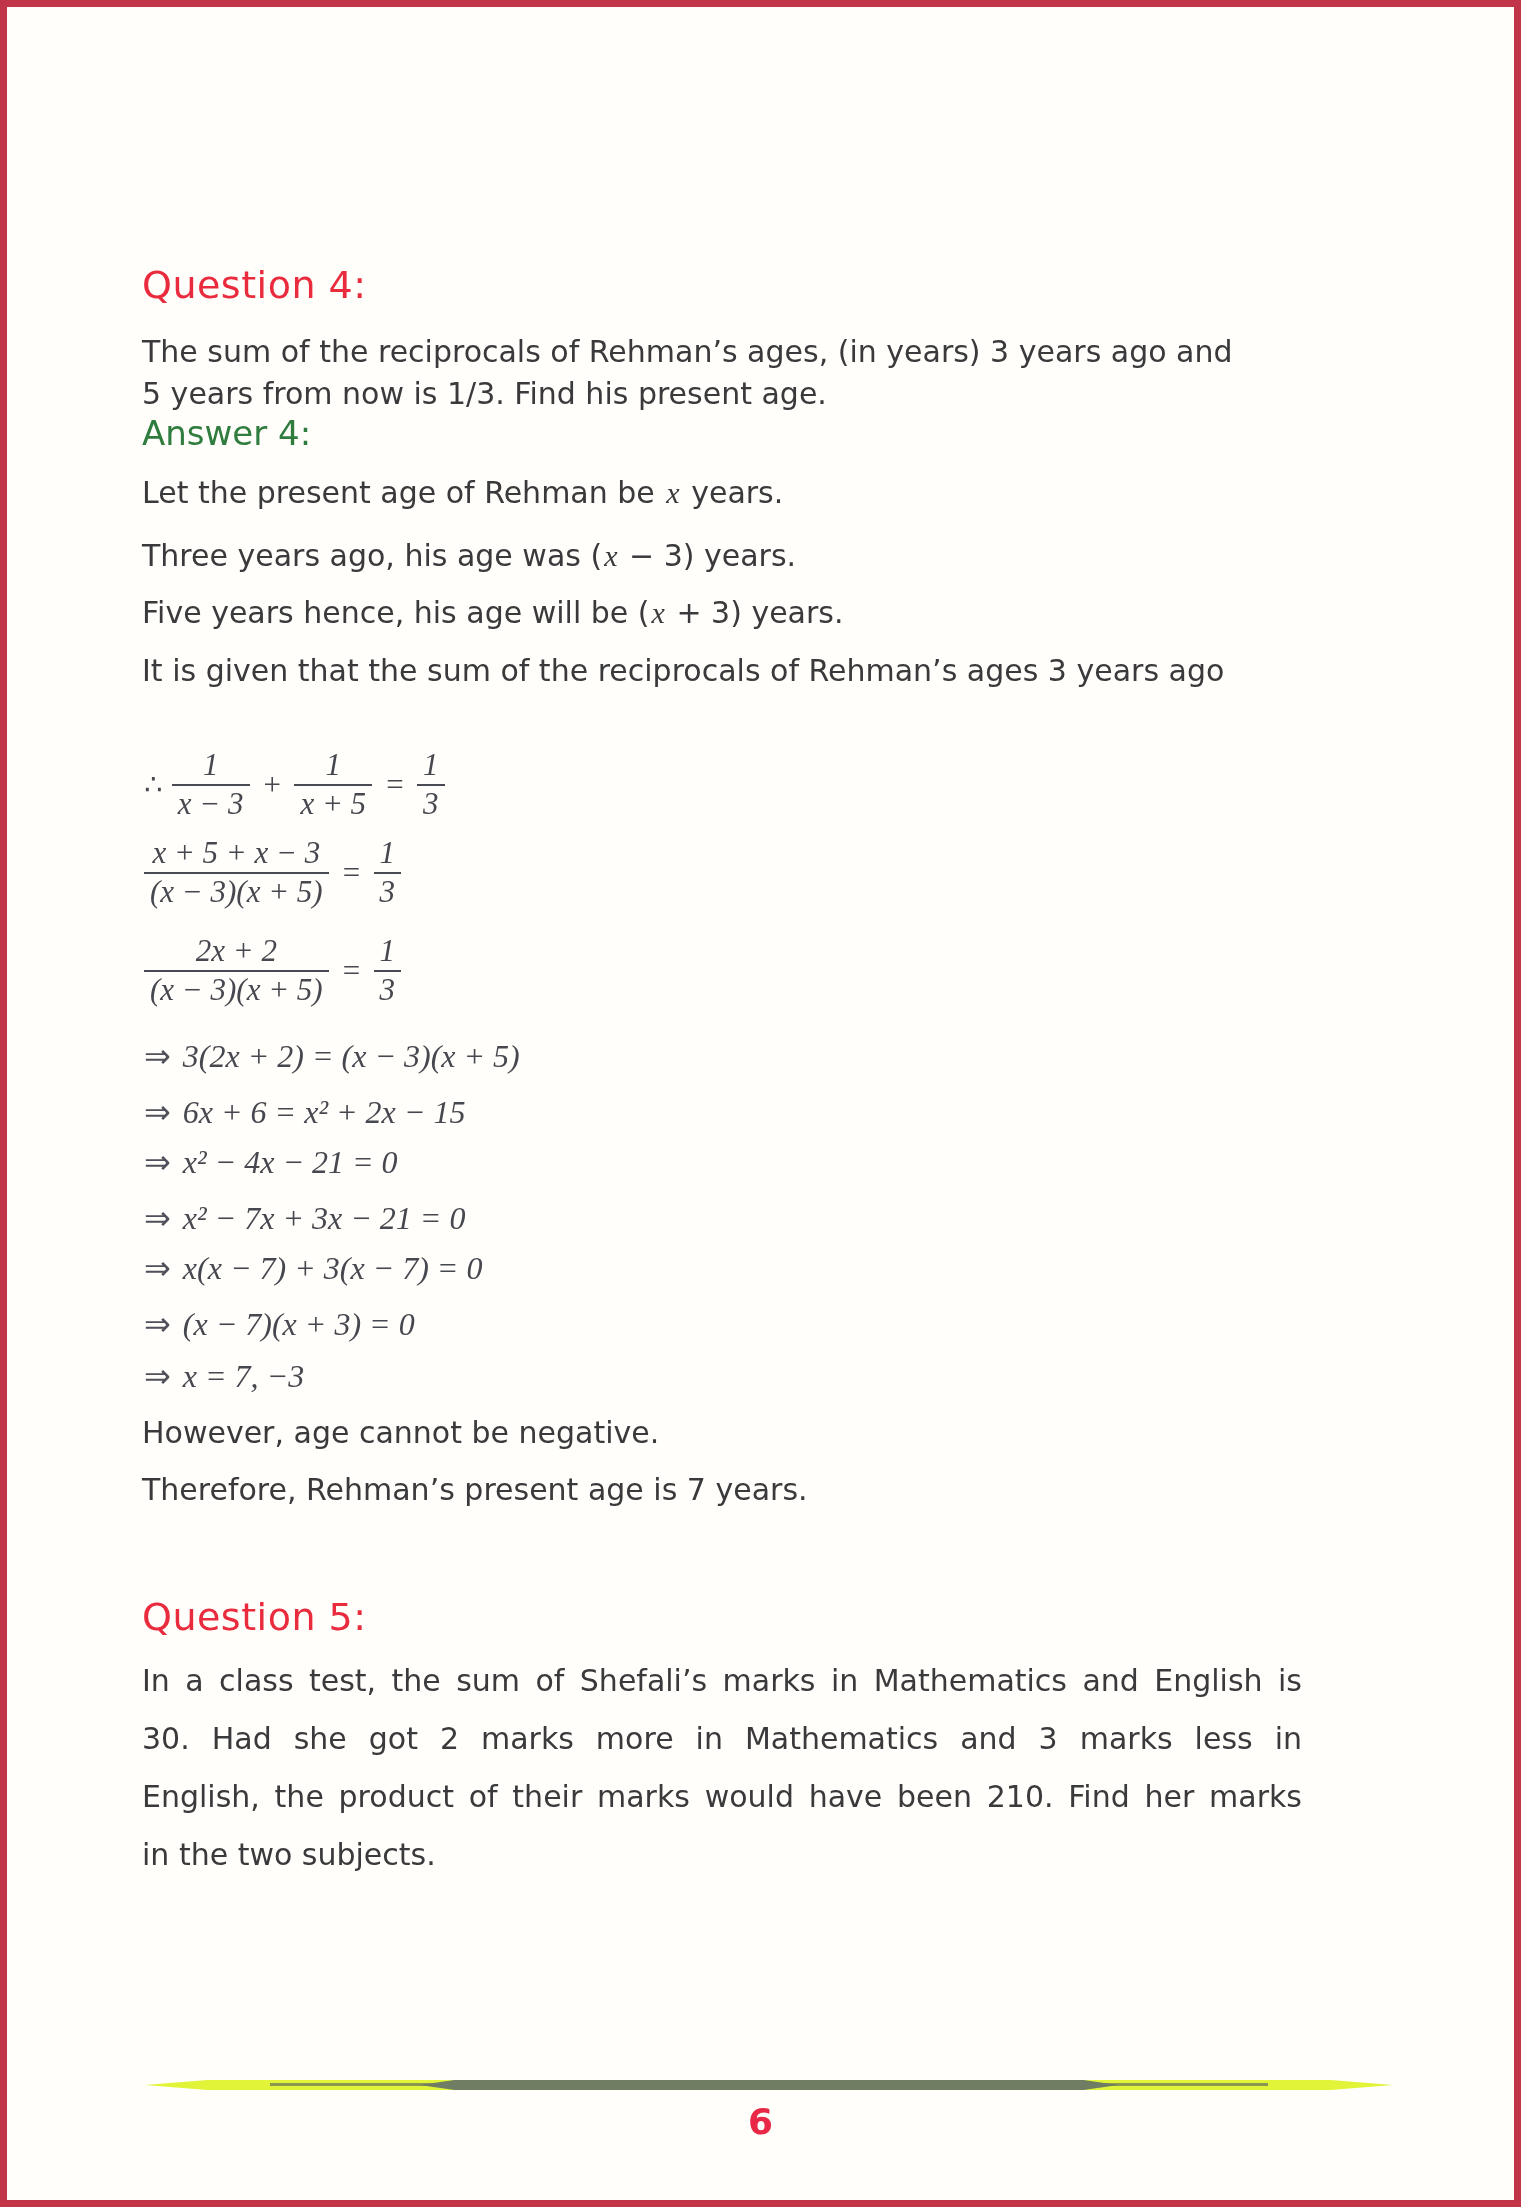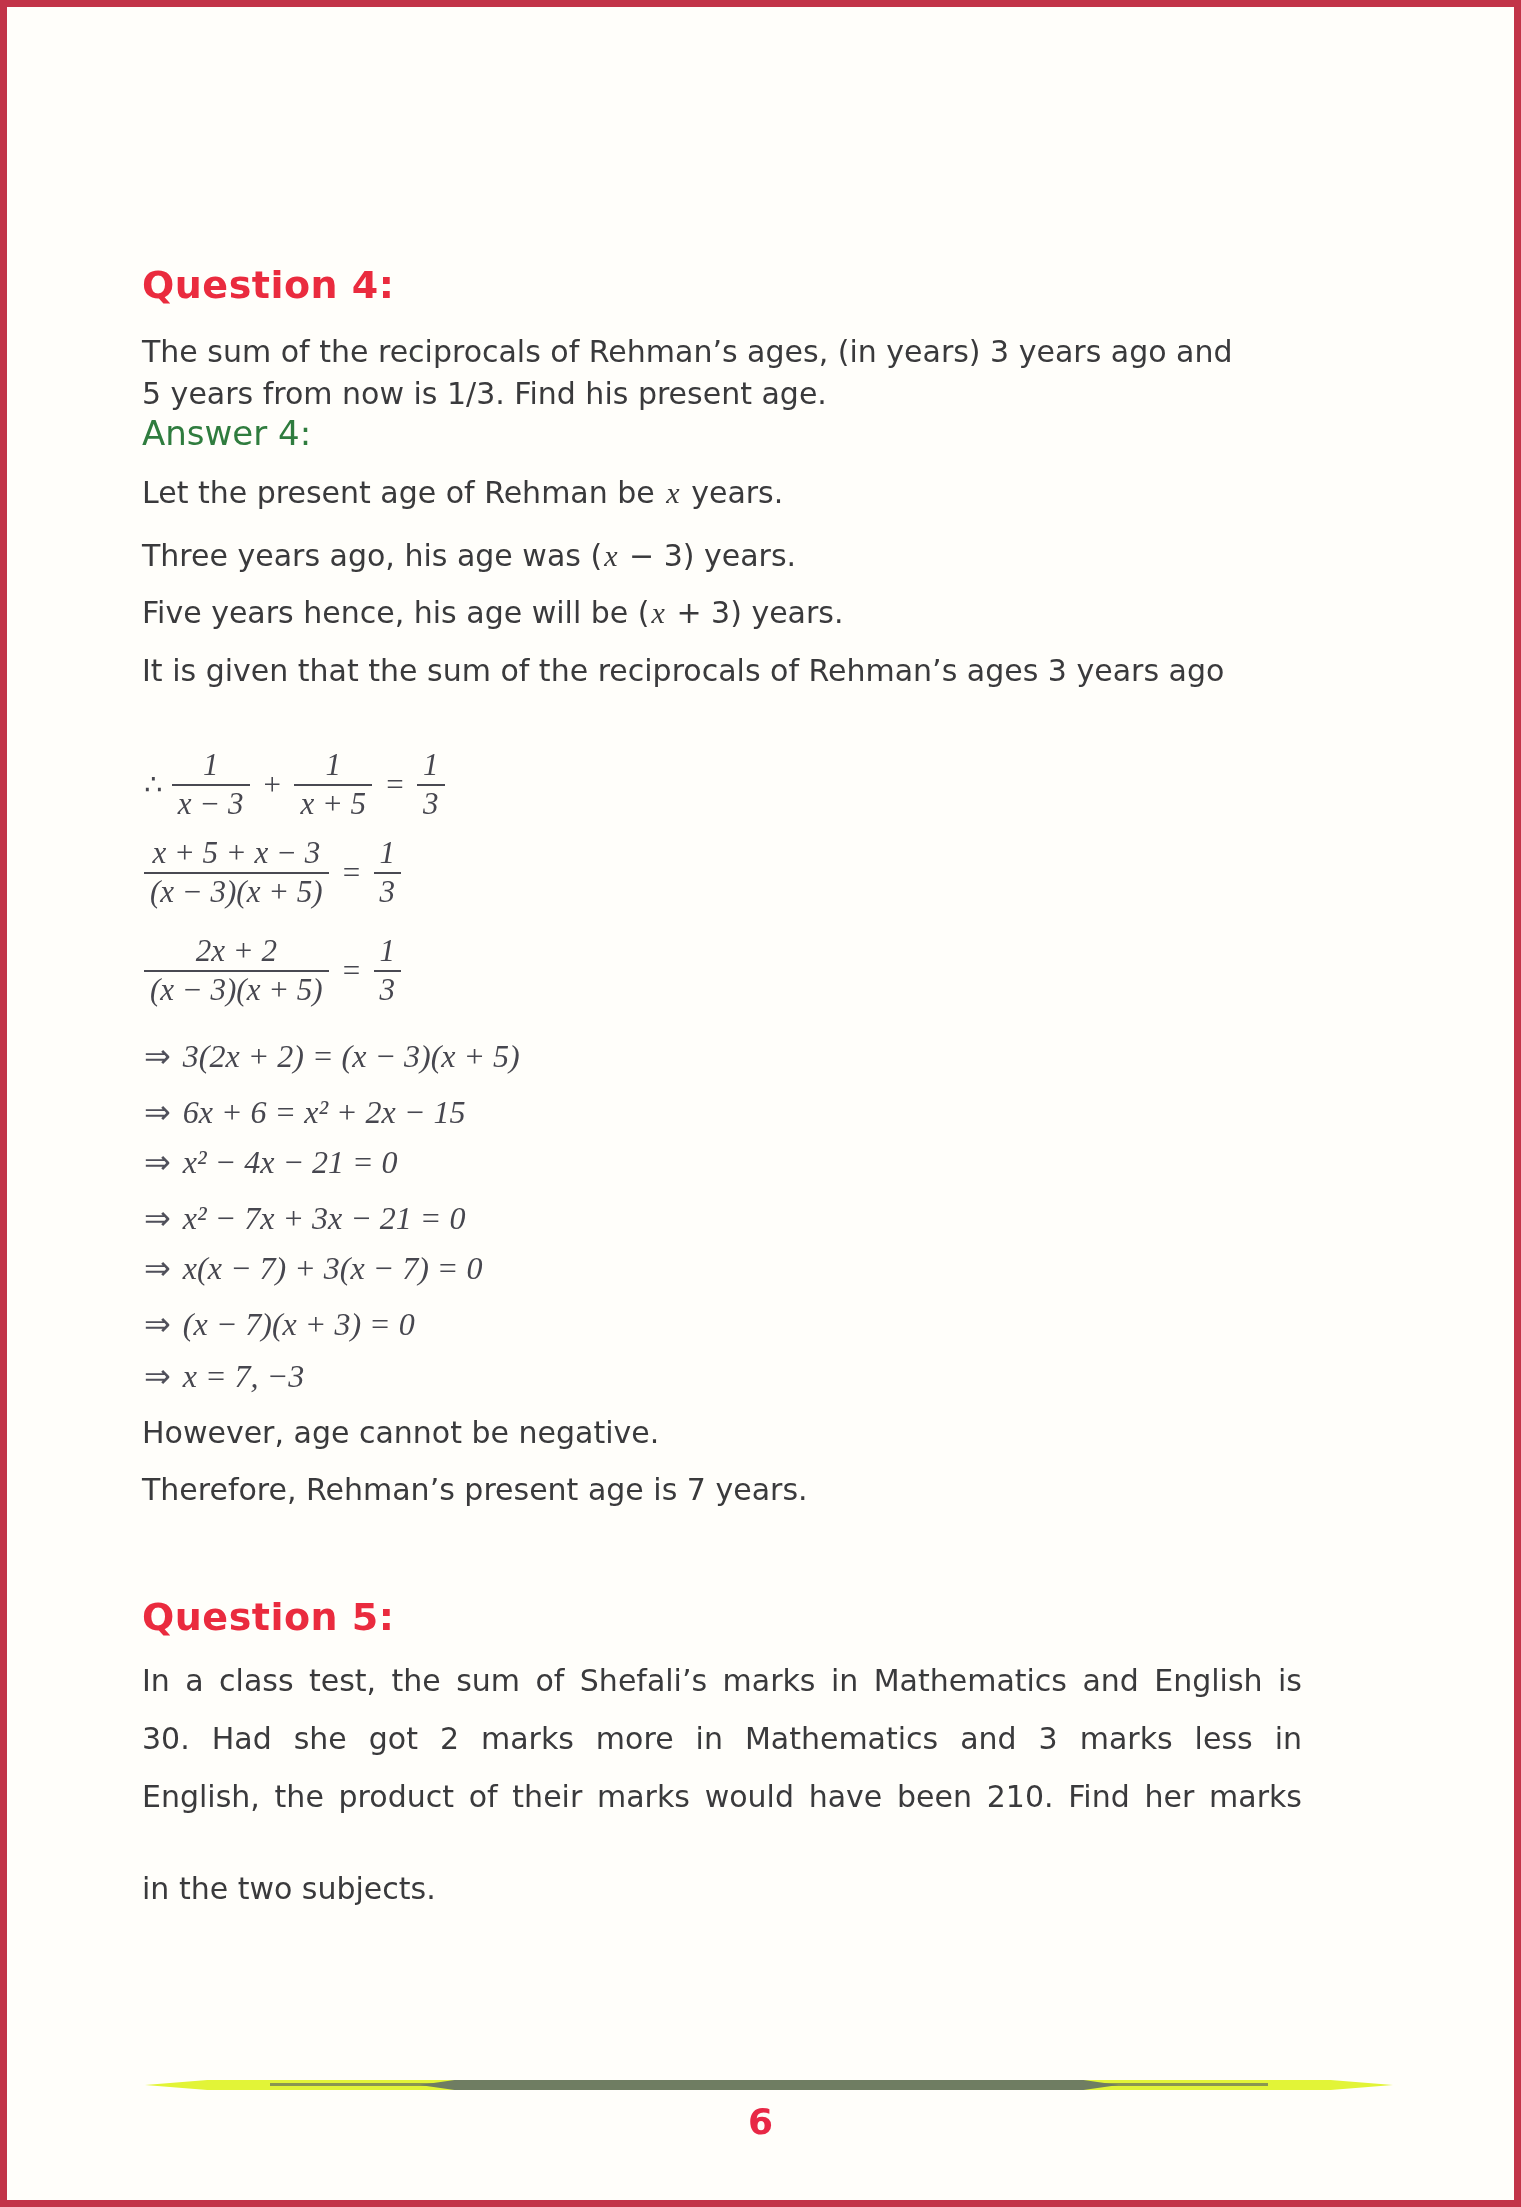--- a/index.html
+++ b/index.html
@@ -9,42 +9,42 @@
     height: 2207px;
     box-sizing: border-box;
     background: #fffefa;
     border: 7px solid #c23448;
     overflow: hidden;
     font-family: "DejaVu Sans", "Liberation Sans", sans-serif;
   }
   .abs { position: absolute; left: 135px; }
   .q-title {
     font-size: 38px;
-    font-weight: bold;
+    font-weight: normal;
     color: #ea2b3e;
     letter-spacing: 0.5px;
   }
   .a-title {
     font-size: 34px;
     font-weight: normal;
     color: #2f7c3e;
   }
   .body-line {
     font-size: 30px;
     color: #3a3a3c;
     white-space: nowrap;
   }
   .body-line .var { font-family: "Liberation Serif", serif; font-style: italic; padding: 0 2px; }
   .justified {
     white-space: normal;
     width: 1160px;
     text-align: justify;
     text-align-last: justify;
   }
-  .last-line { text-align-last: left; margin-top: 34px; }
+  .last-line { text-align-last: left; }
   
   .eq {
     position: absolute;
     left: 137px;
     font-family: "Liberation Serif", serif;
     font-style: italic;
     font-size: 31px;
     color: #47474f;
     white-space: nowrap;
   }

